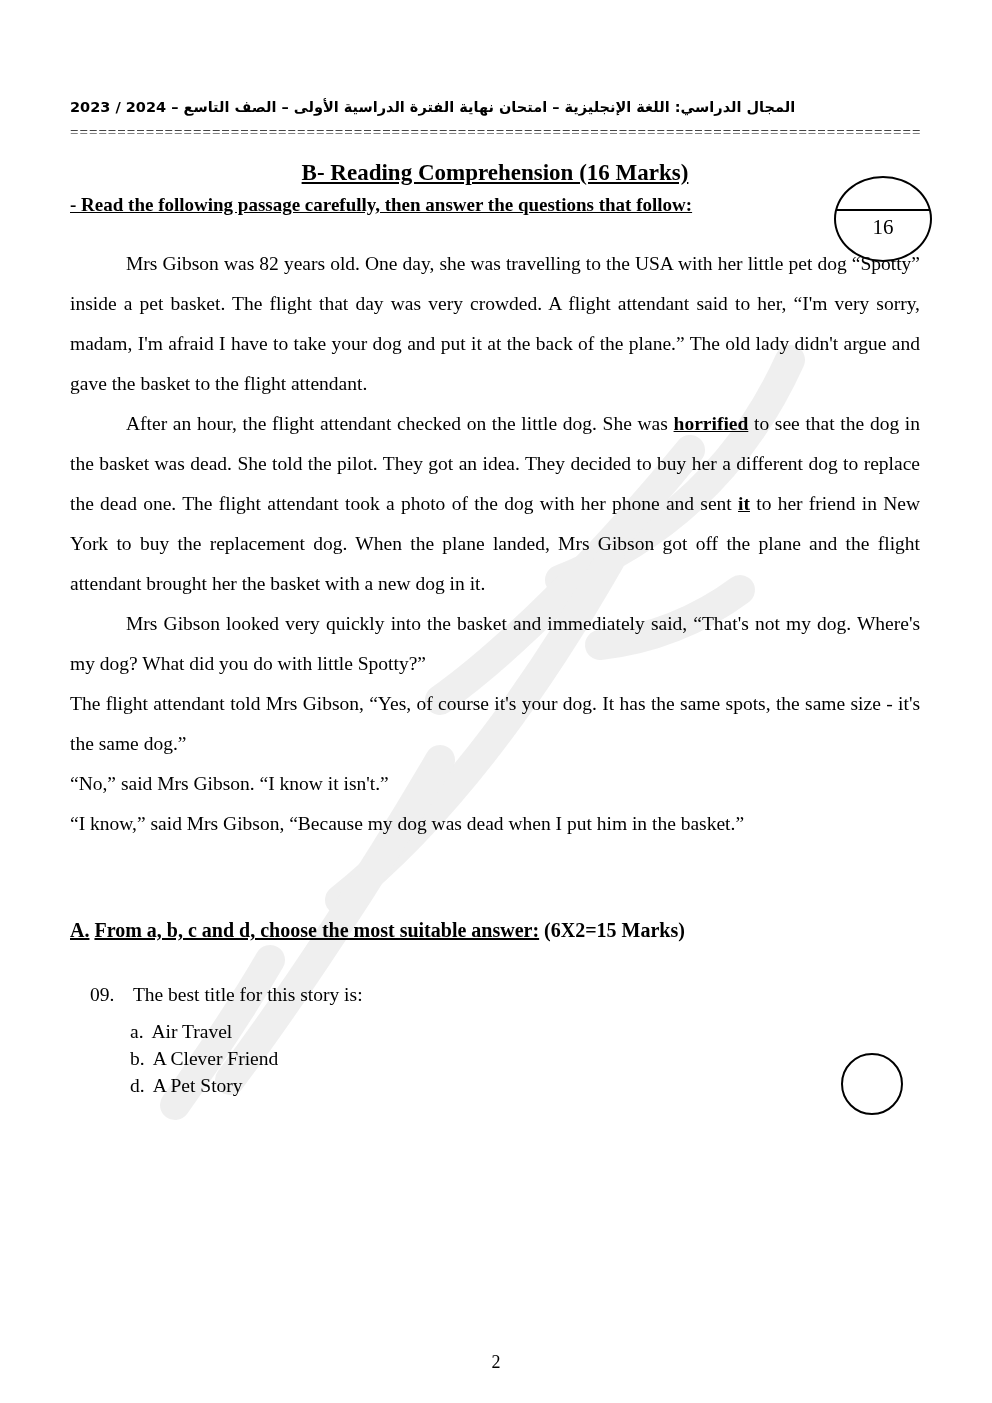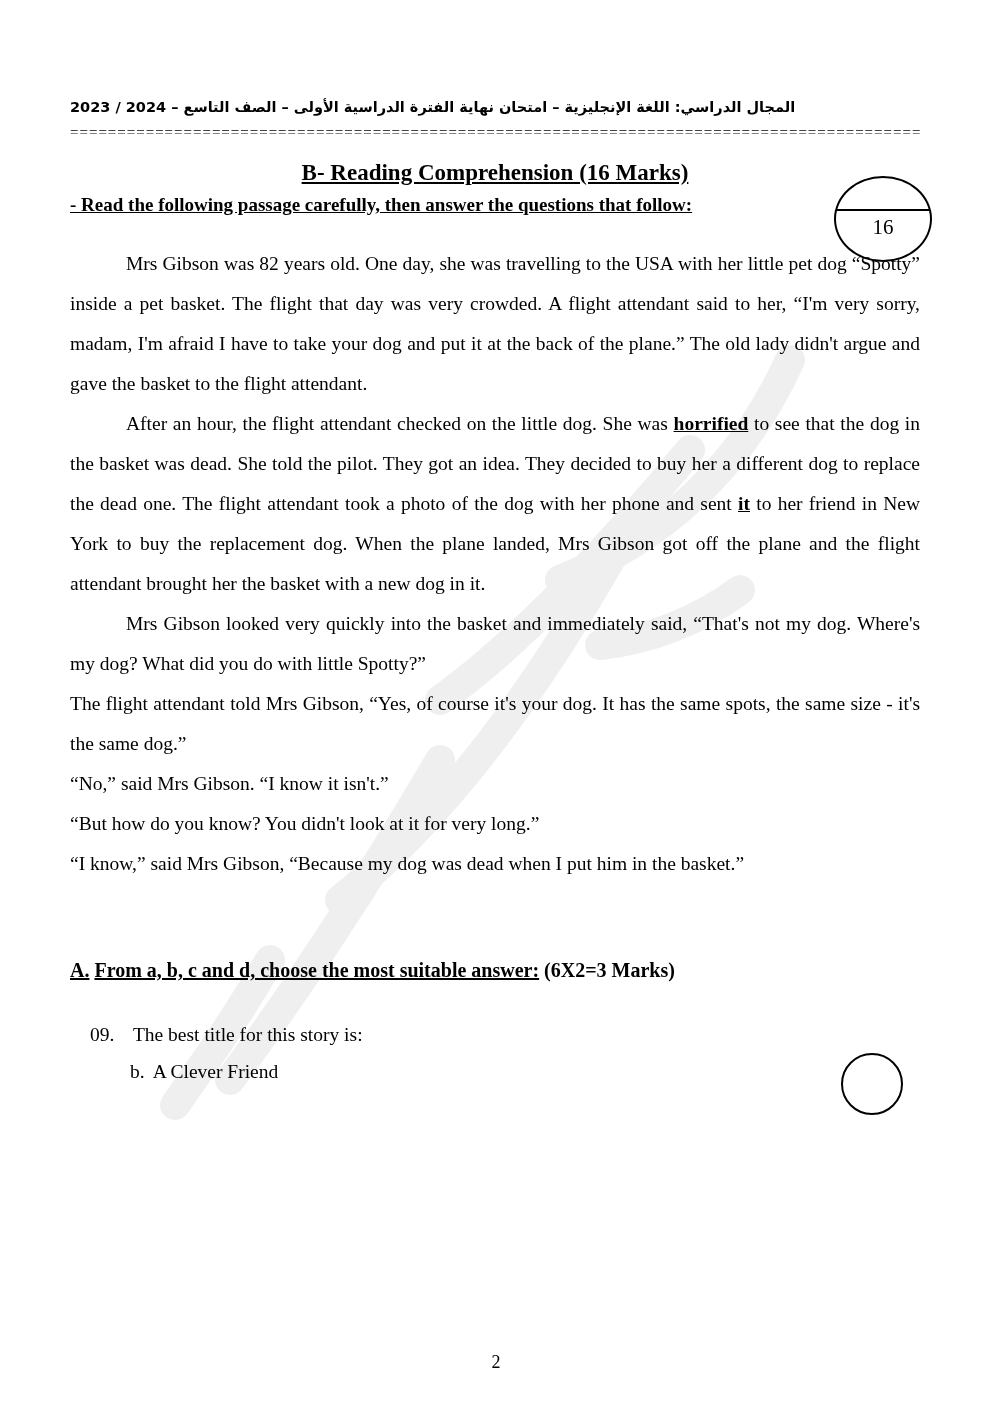--- a/index.html
+++ b/index.html
@@ -67,38 +67,43 @@
     <h1 class="title">B- Reading Comprehension (16 Marks)</h1>
 
     <div class="instr">- Read the following passage carefully, then answer the questions that follow:</div>
 
     <div class="passage">
       <p class="ind">Mrs Gibson was 82 years old. One day, she was travelling to the USA with her little pet dog “Spotty” inside a pet basket. The flight that day was very crowded. A flight attendant said to her, “I'm very sorry, madam, I'm afraid I have to take your dog and put it at the back of the plane.” The old lady didn't argue and gave the basket to the flight attendant.</p>
       <p class="ind"><span>After an hour, the flight attendant checked on the little dog. She was </span><span class="bu">horrified</span><span> to see that the dog in the basket was dead. She told the pilot. They got an idea. They decided to buy her a different dog to replace the dead one. The flight attendant took a photo of the dog with her phone and sent </span><span class="bu">it</span><span> to her friend in New York to buy the replacement dog. When the plane landed, Mrs Gibson got off the plane and the flight attendant brought her the basket with a new dog in it.</span></p>
       <p class="ind">Mrs Gibson looked very quickly into the basket and immediately said, “That's not my dog. Where's my dog? What did you do with little Spotty?”</p>
       <p>The flight attendant told Mrs Gibson, “Yes, of course it's your dog. It has the same spots, the same size - it's the same dog.”</p>
       <p>“No,” said Mrs Gibson. “I know it isn't.”</p>
-      <p>“But how do you know? You didn't look at it for very long.”</p>
       <p>“I know,” said Mrs Gibson, “Because my dog was dead when I put him in the basket.”</p>
     </div>
 
     <div class="section-a">
       <span class="b u">A.</span>
       <span class="b u">From a, b, c and d, choose the most suitable answer:</span>
-      <span class="b">(6X2=3 Marks)</span>
+      <span class="b">(6X2=15 Marks)</span>
     </div>
 
     <div class="q">
       <span class="q-num">09.</span>
       <span>The best title for this story is:</span>
     </div>
 
     <div class="opts">
       <div class="opt">
+        <span class="opt-letter">a.</span><span>Air Travel</span>
+      </div>
+      <div class="opt">
         <span class="opt-letter">b.</span><span>A Clever Friend</span>
+      </div>
+      <div class="opt">
+        <span class="opt-letter">d.</span><span>A Pet Story</span>
       </div>
     </div>
 
   </div>
 
   <div class="page-num">2</div>
 
 </div>
 
 </body></html>

